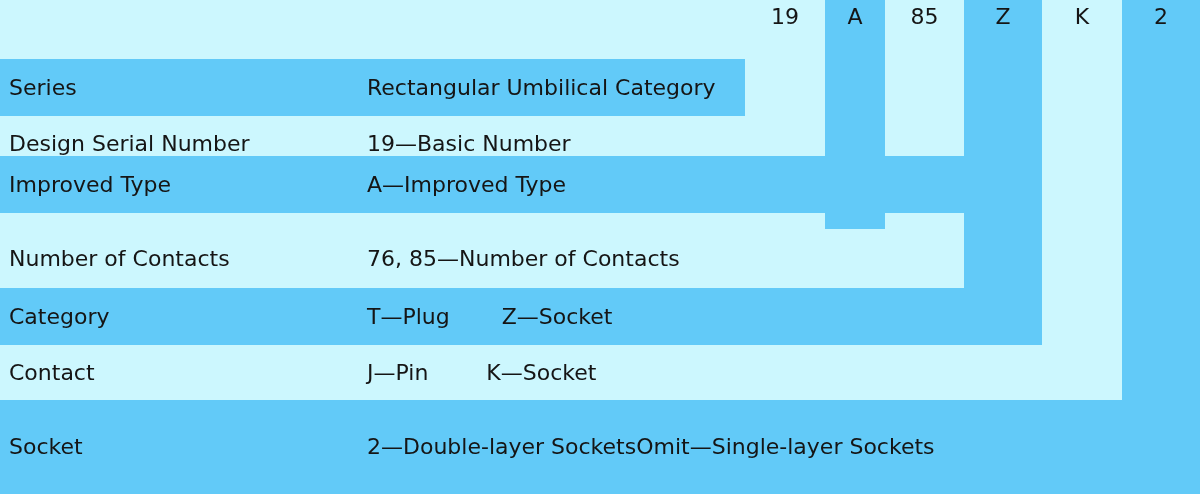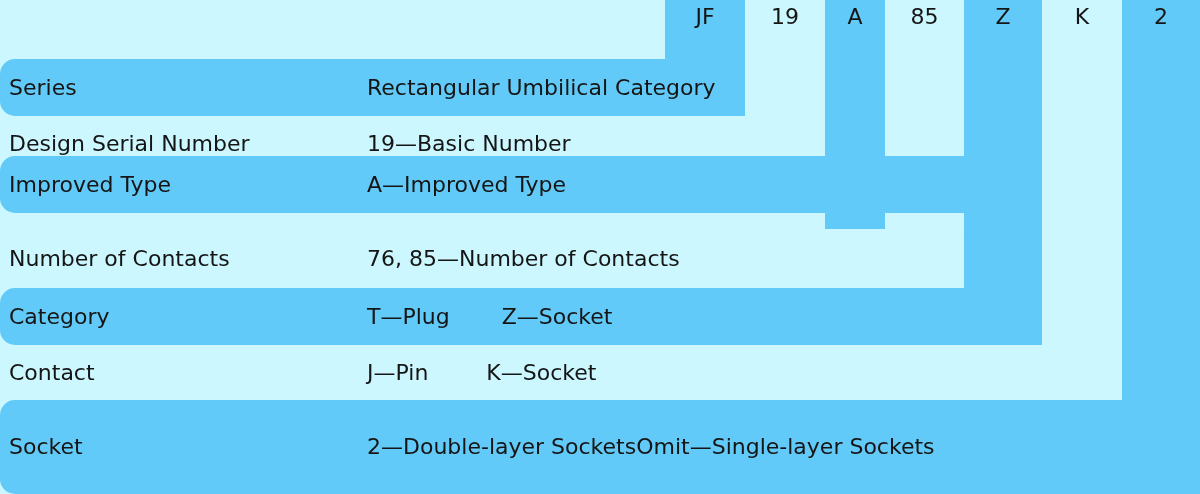--- a/index.html
+++ b/index.html
@@ -29,21 +29,21 @@
   }
   .c0{left:665px;width:80px;height:116px;}
   .c1{left:745px;width:80px;height:172px;}
   .c2{left:825px;width:60px;height:229px;}
   .c3{left:885px;width:79px;height:288px;}
   .c4{left:964px;width:78px;height:345px;}
   .c5{left:1042px;width:80px;height:400px;}
   .c6{left:1122px;width:78px;height:494px;}
 
   
-  .row{position:absolute;left:0;border-radius:15px;}
+  .row{position:absolute;left:0;}
   .r0{top:59px;height:57px;width:745px;}
   .r1{top:116px;height:56px;width:825px;}
   .r2{top:156px;height:57px;width:990px;}
   .r3{top:229px;height:59px;width:964px;}
   .r4{top:288px;height:57px;width:1042px;}
   .r5{top:345px;height:55px;width:1122px;}
   .r6{top:400px;height:94px;width:1200px;}
 
   .row .label{
     position:absolute;left:9px;top:50%;
@@ -58,23 +58,20 @@
   }
   .r4 .desc{gap:52px;}
   .r5 .desc{gap:58px;}
   .r6 .desc{align-items:flex-start;gap:0;}
 </style>
 </head>
 <body>
 
 <div class="canvas">
 
-  <div class="col blue c0">
-    <span class="code">JF</span>
-  </div>
   <div class="col pale c1">
     <span class="code">19</span>
   </div>
   <div class="col blue c2">
     <span class="code">A</span>
   </div>
   <div class="col pale c3">
     <span class="code">85</span>
   </div>
   <div class="col blue c4">

